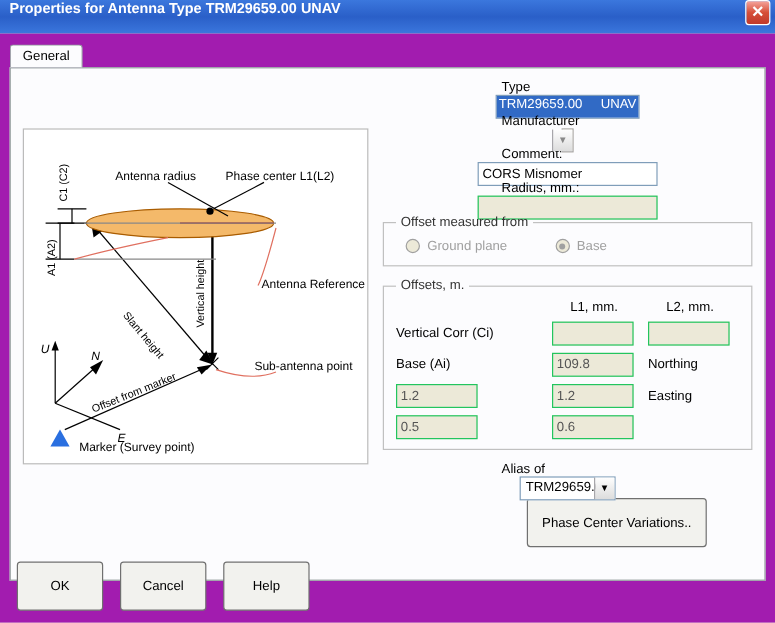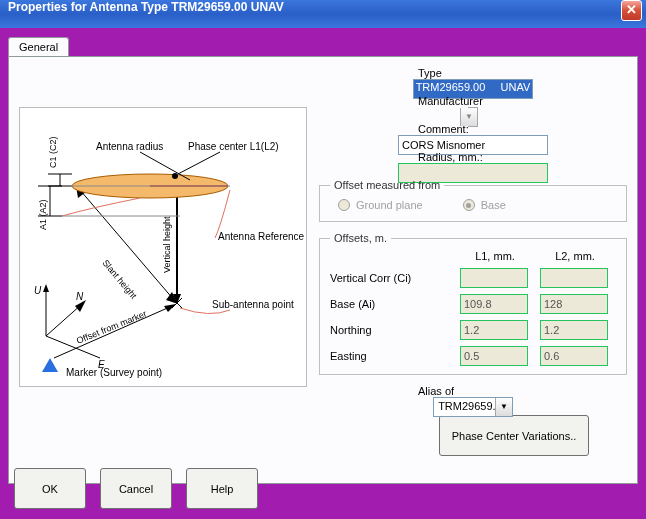--- a/index.html
+++ b/index.html
@@ -298,21 +298,20 @@
             <div></div>
             <div class="hdr">L1, mm.</div>
             <div class="hdr">L2, mm.</div>
 
             <div>Vertical Corr (Ci)</div>
             <input class="tx ro" readonly="" value="" style="">
             <input class="tx ro" readonly="" value="" style="">
 
             <div>Base (Ai)</div>
             <input class="tx ro" readonly="" value="109.8" style="">
-            <input class="tx ro" readonly="" value="128" style="">
 
             <div>Northing</div>
             <input class="tx ro" readonly="" value="1.2" style="">
             <input class="tx ro" readonly="" value="1.2" style="">
 
             <div>Easting</div>
             <input class="tx ro" readonly="" value="0.5" style="">
             <input class="tx ro" readonly="" value="0.6" style="">
           </div>
         </fieldset>

